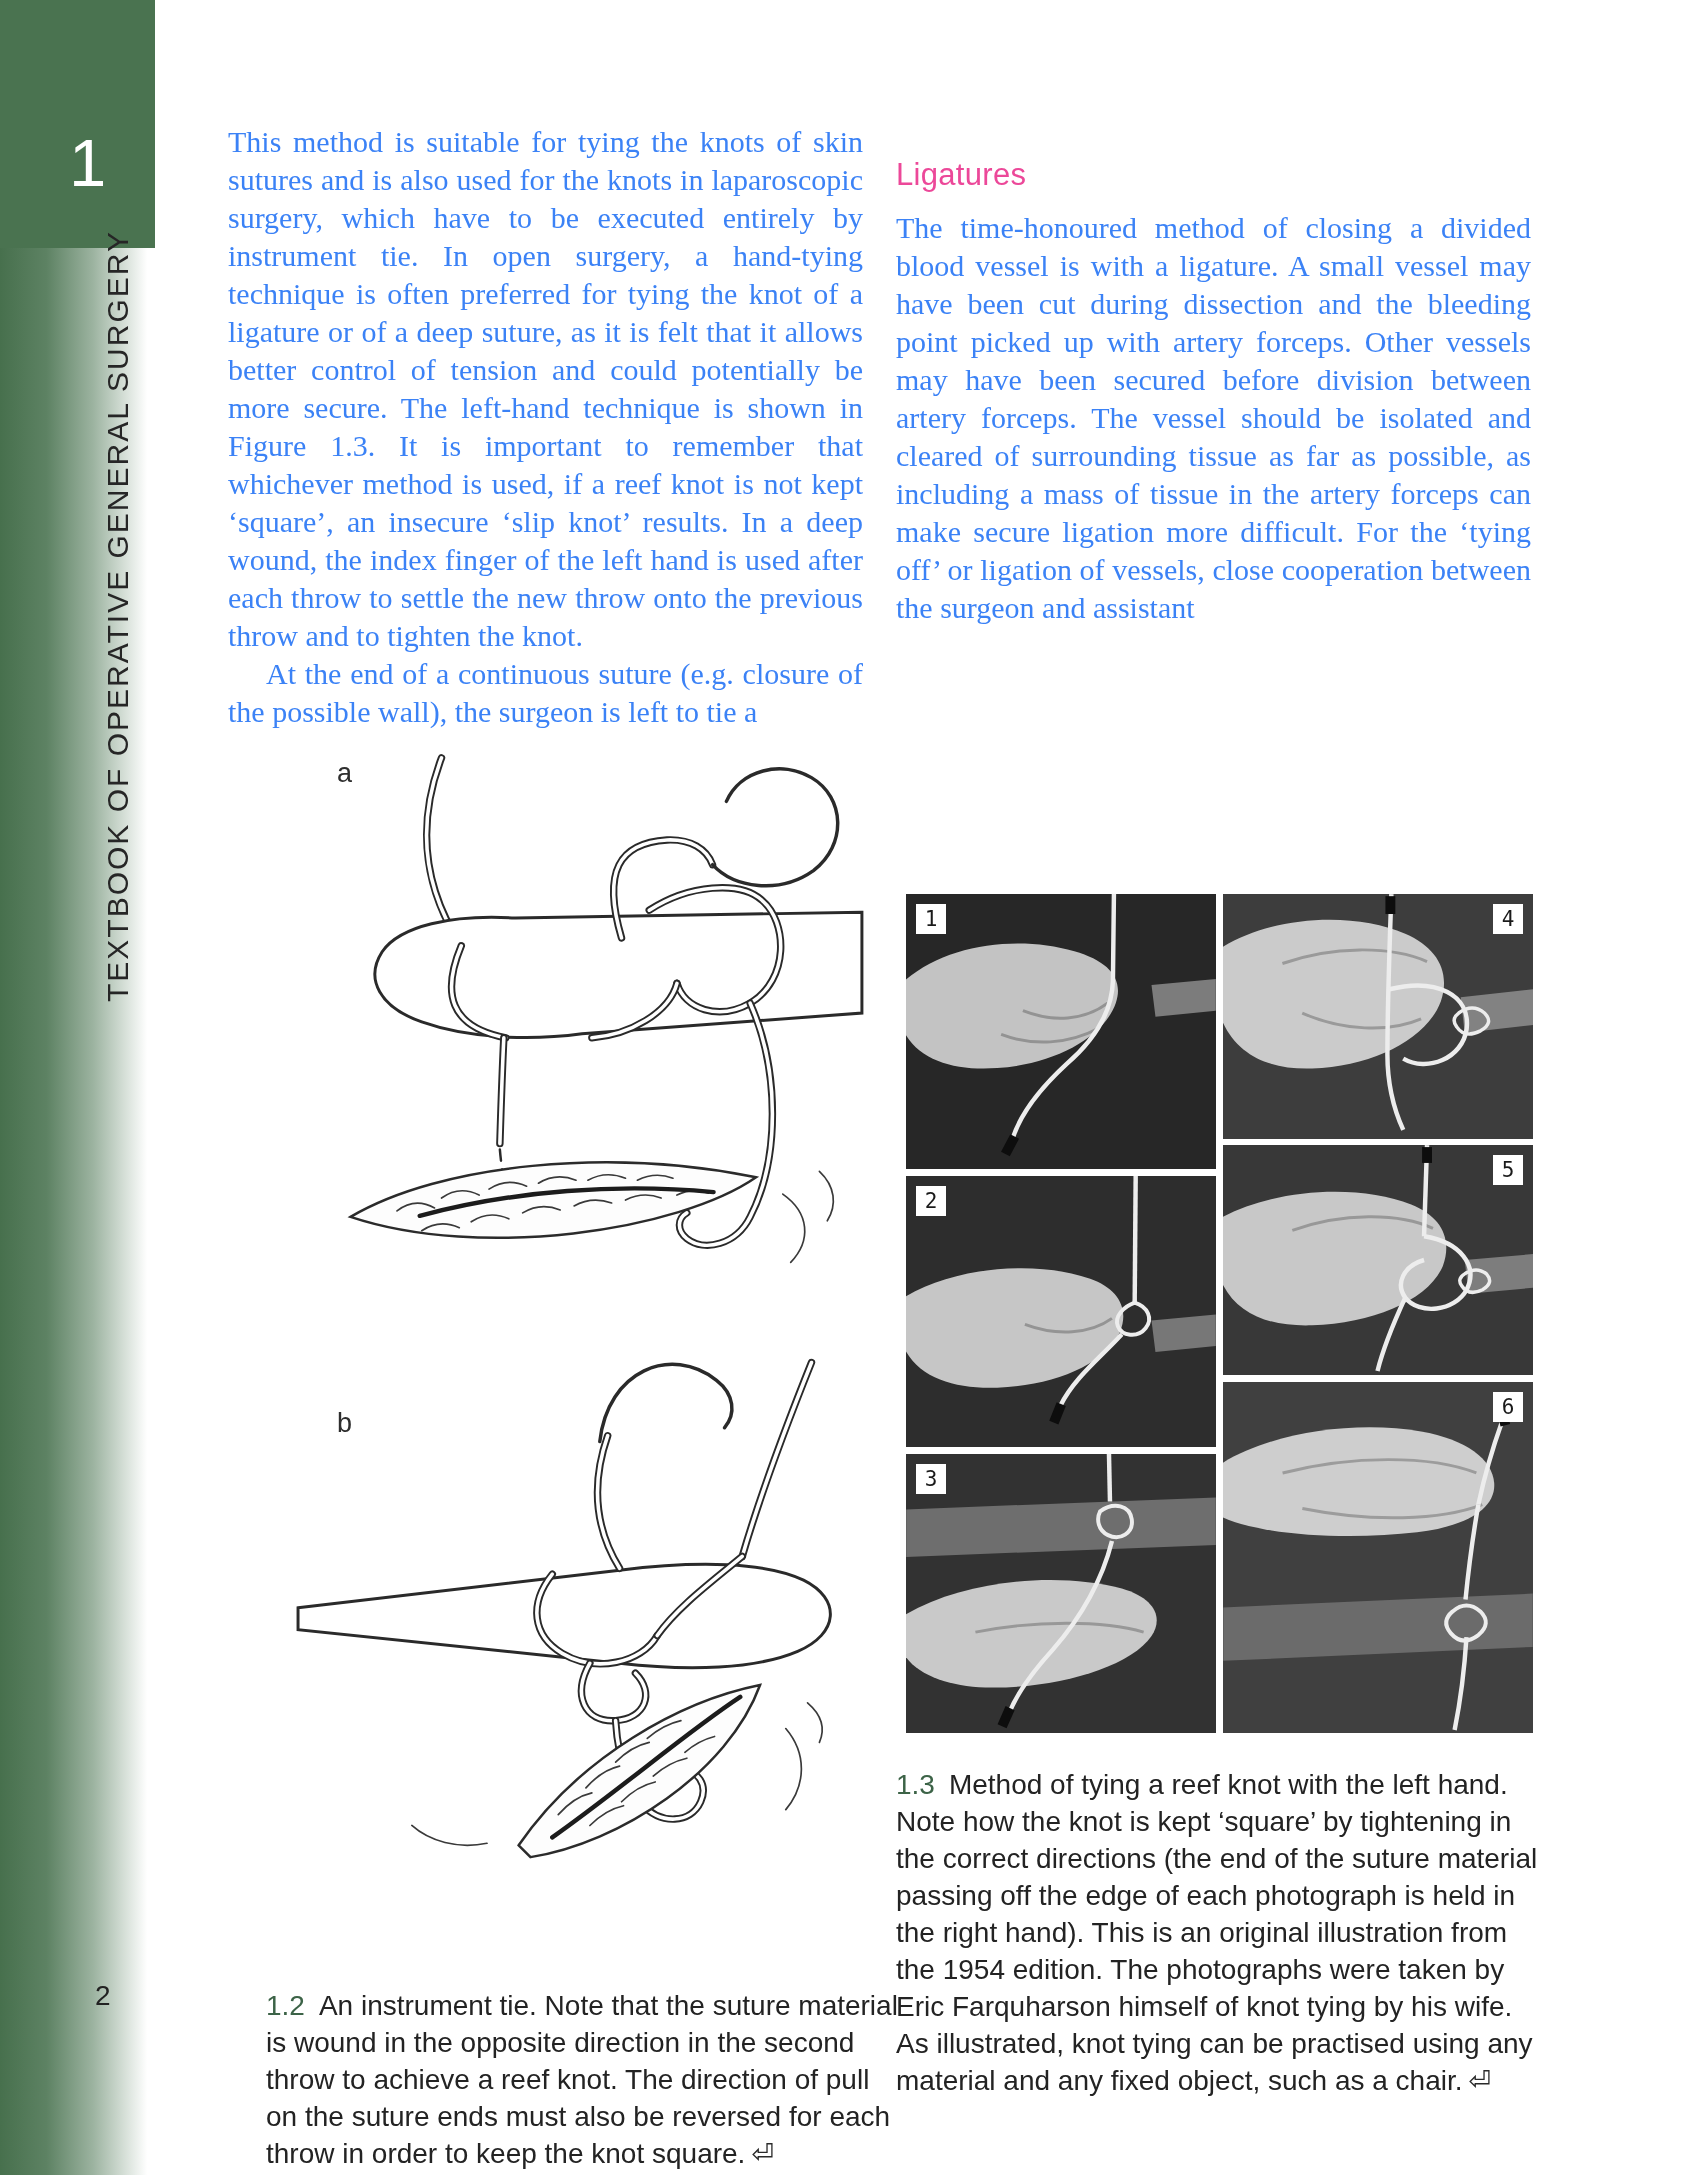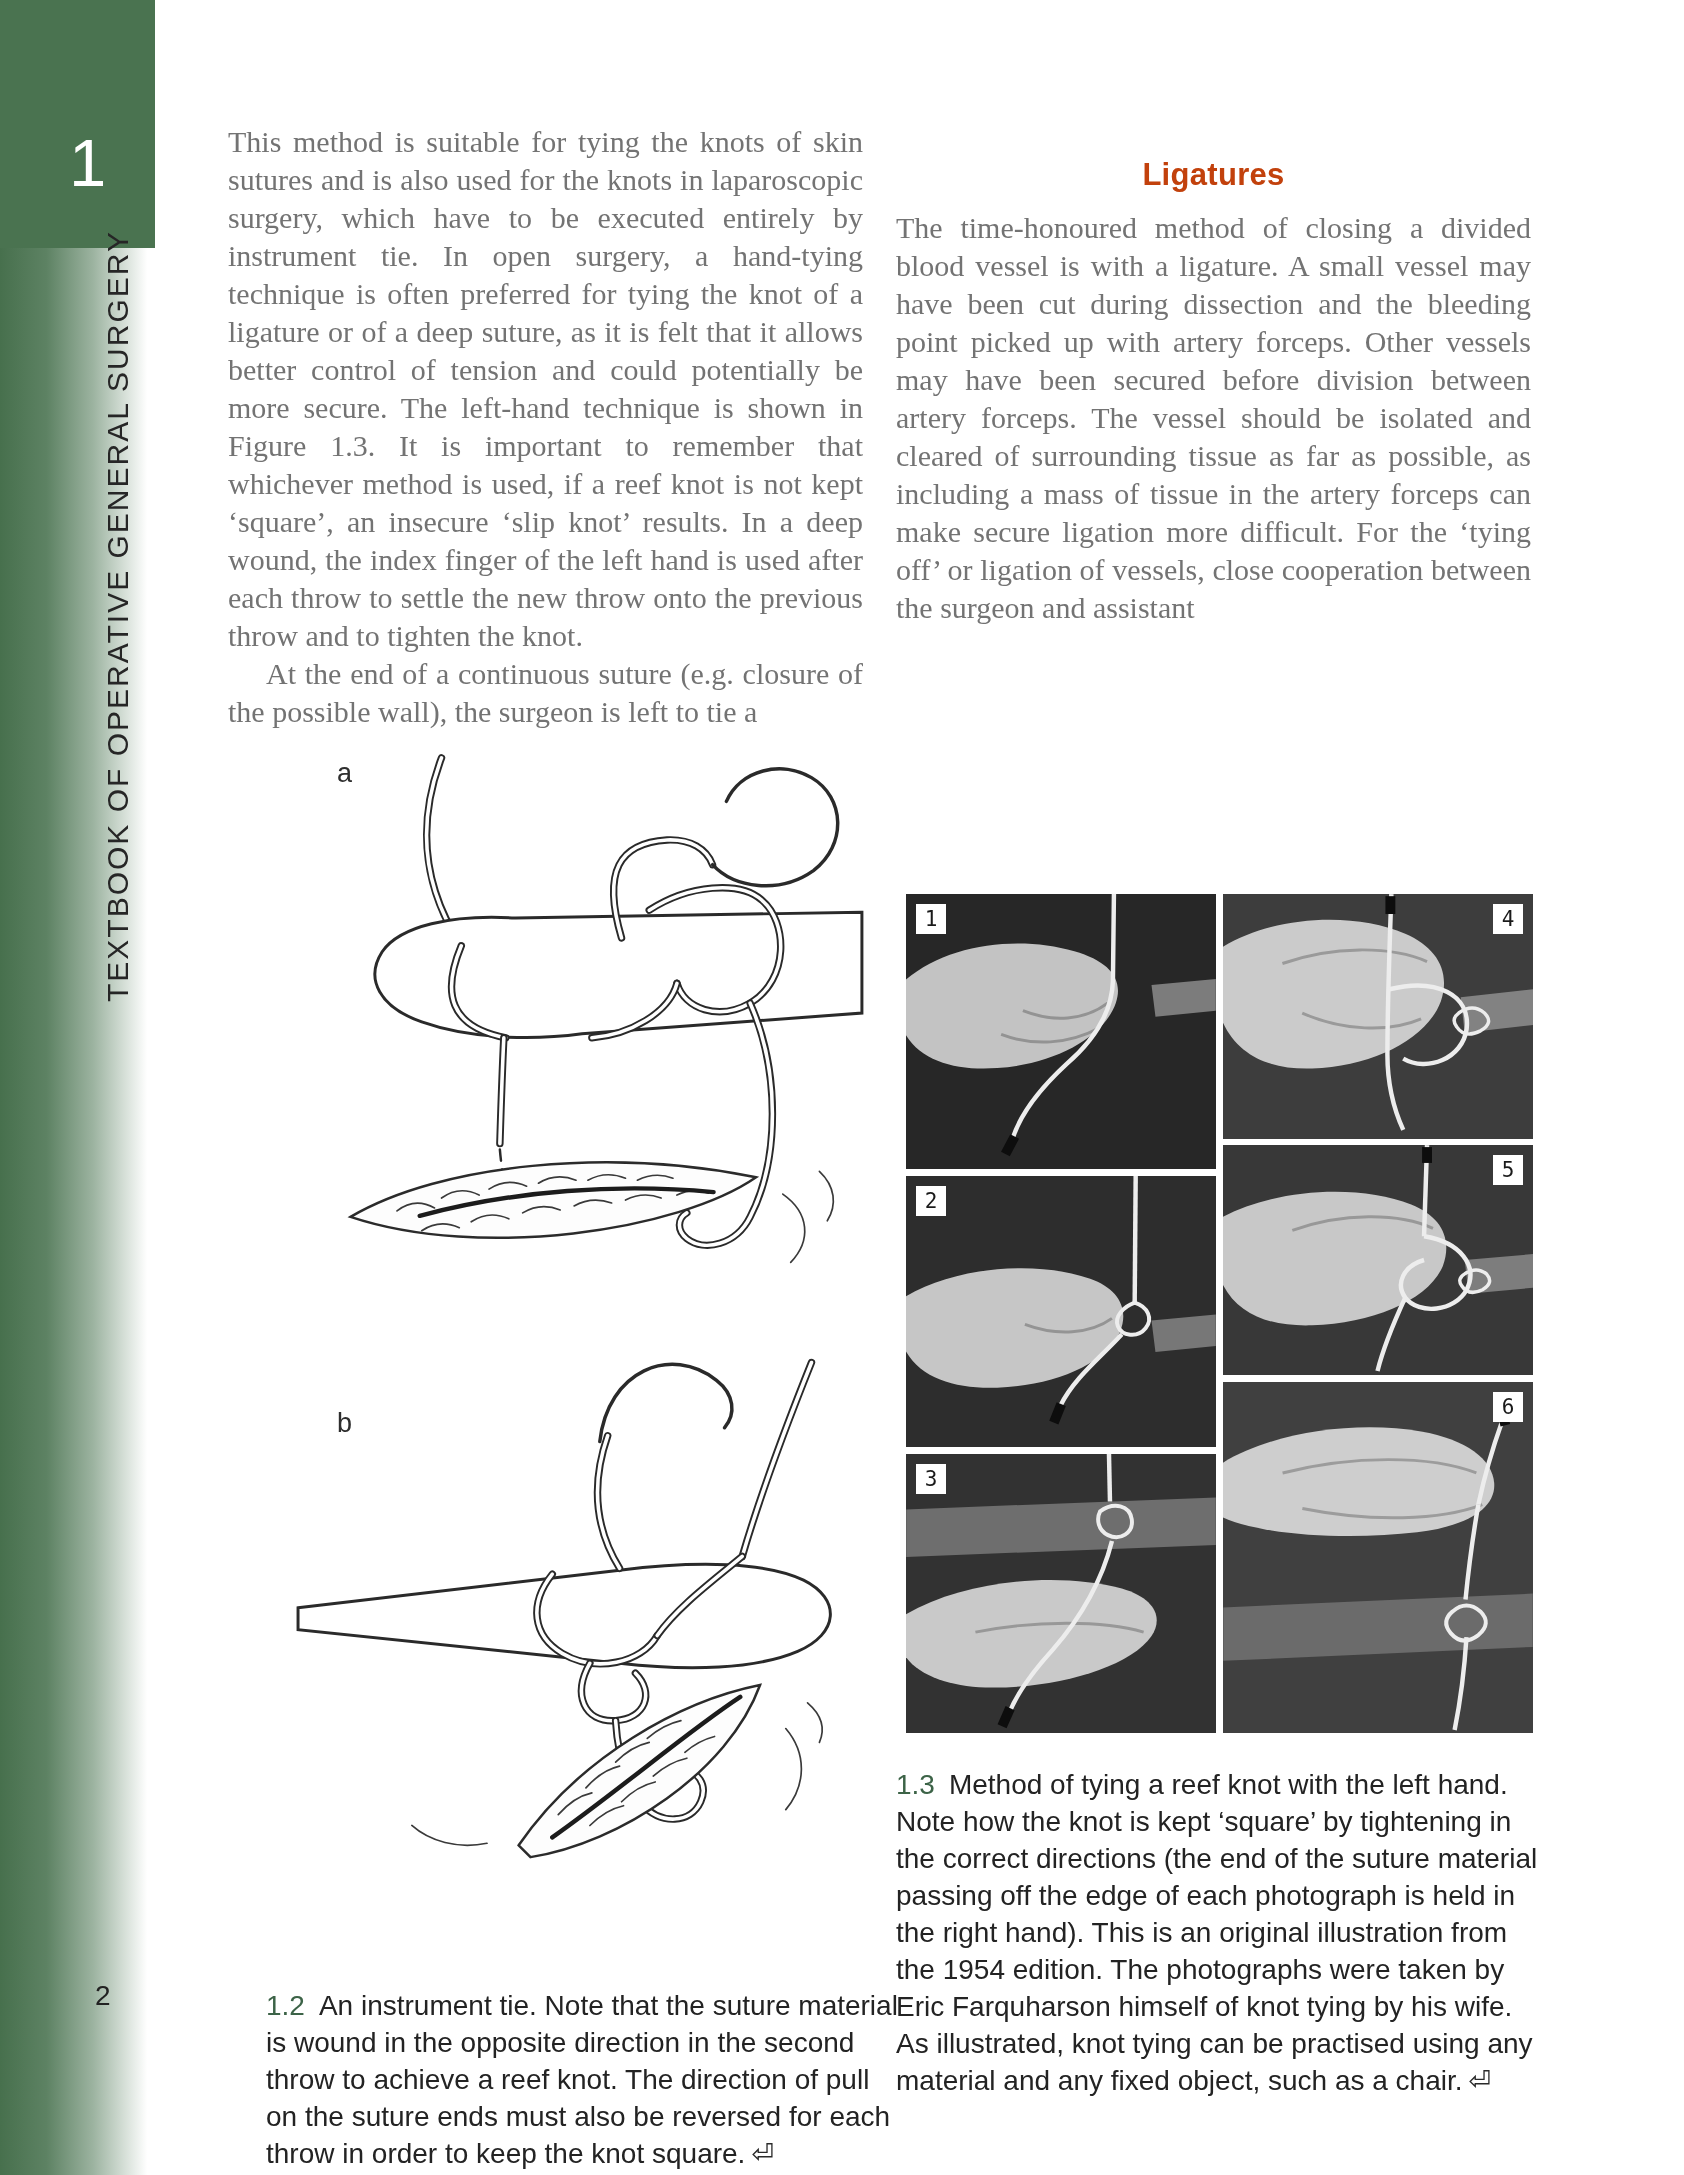--- a/index.html
+++ b/index.html
@@ -16,24 +16,24 @@
                   transform:rotate(-90deg);transform-origin:0 0;
                   font-family:"Liberation Sans",sans-serif;font-size:30px;letter-spacing:2px;
                   color:#262626;white-space:nowrap;}
   .page-num{position:absolute;left:95px;top:1980px;font-family:"Liberation Sans",sans-serif;
             font-size:28px;color:#222222;}
 
   
   .col{position:absolute;top:123px;width:635px;}
   .col-left{left:228px;}
   .col-right{left:896px;}
-  p.body{margin:0;font-size:30px;line-height:38px;text-align:justify;color:#737373;}
+  p.body{margin:0;font-size:30px;line-height:38px;text-align:justify;color:#3b82f6;}
   p.body.indent{text-indent:38px;}
-  h2.section{margin:34px 0 16px 0;font-family:"Liberation Sans",sans-serif;font-weight:700;
-             font-size:31px;color:#c2410c;letter-spacing:0.3px;text-align:center;}
+  h2.section{margin:34px 0 16px 0;font-family:"Liberation Sans",sans-serif;font-weight:400;
+             font-size:31px;color:#ec4899;letter-spacing:0.3px;}
 
   
   .fig-draw{position:absolute;}
   .fig-a{left:293px;top:744px;width:574px;height:549px;}
   .fig-b{left:293px;top:1315px;width:574px;height:556px;}
   .fig-label{position:absolute;font-family:"Liberation Sans",sans-serif;font-size:27px;color:#2e2e2e;}
   .label-a{left:337px;top:758px;}
   .label-b{left:337px;top:1408px;}
   .ink-thin{stroke:#3a3a3a;fill:none;stroke-width:1.7;stroke-linecap:round;}
   .ink-needle{stroke:#2a2a2a;fill:none;stroke-width:3.5;stroke-linecap:round;}

